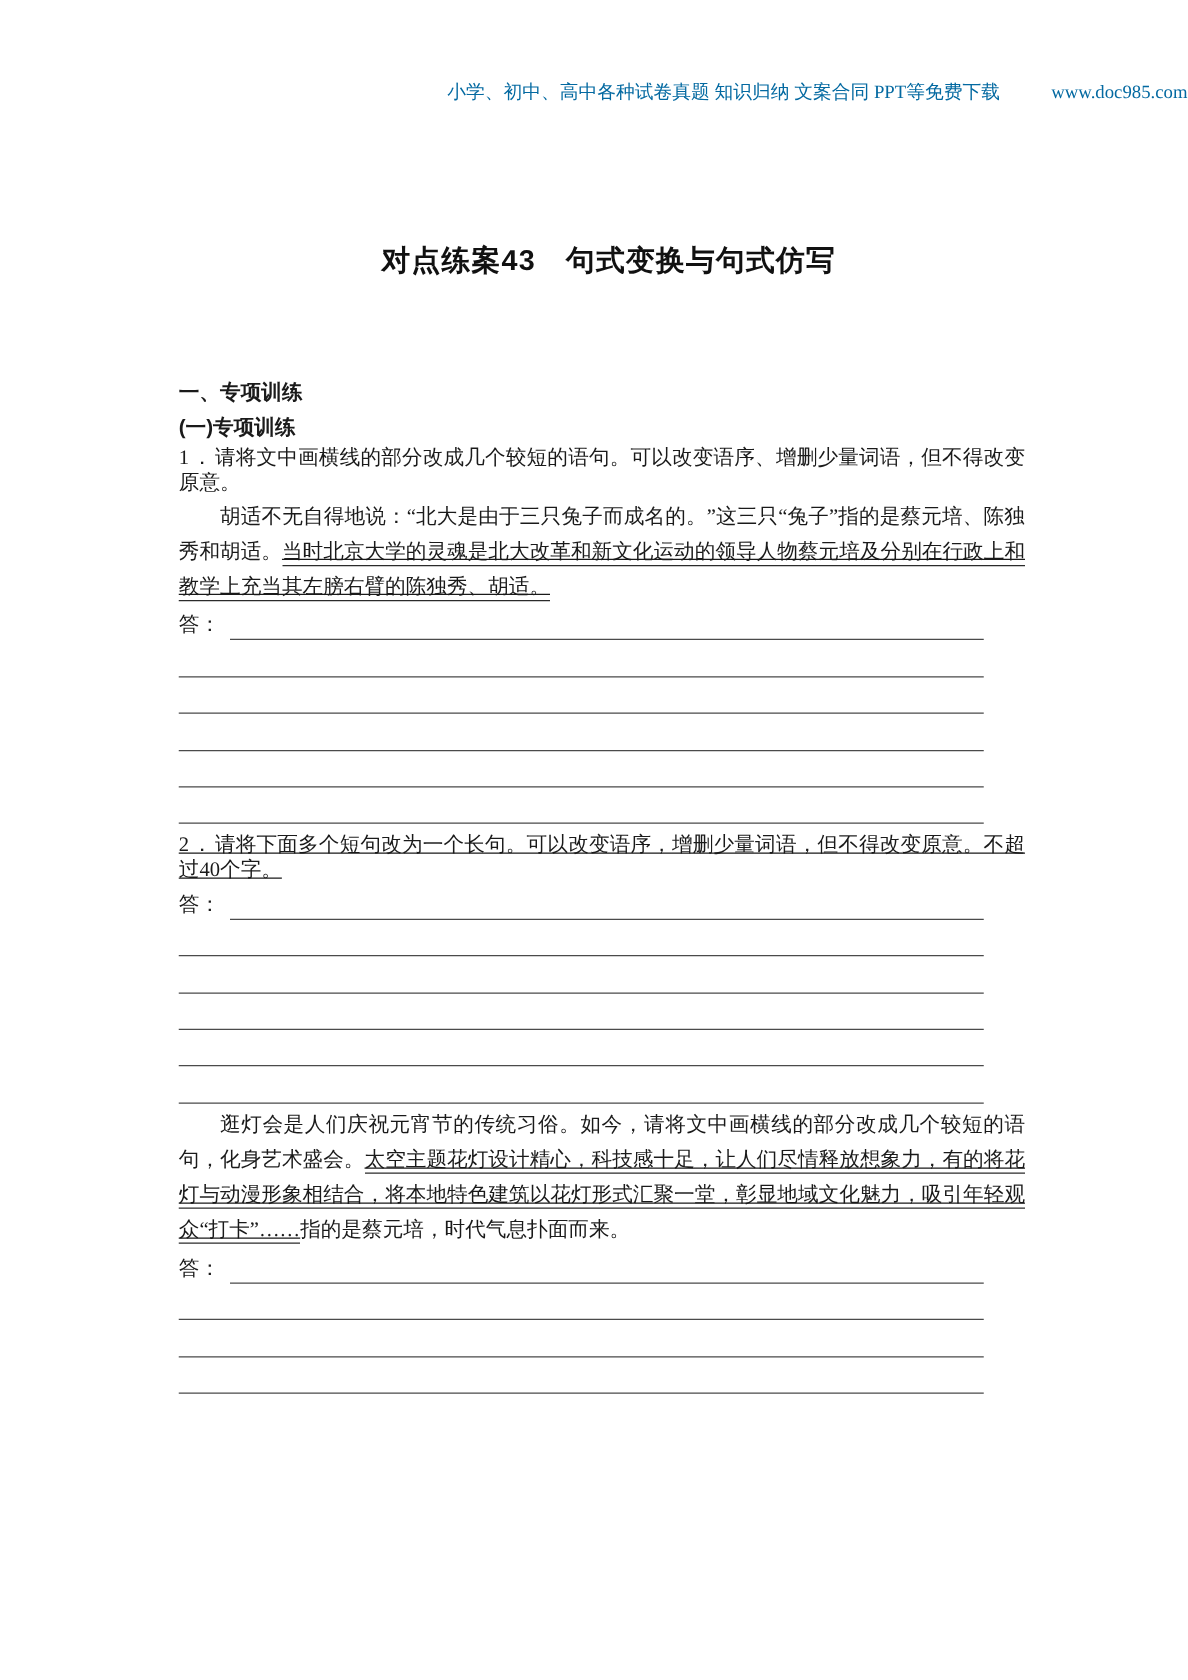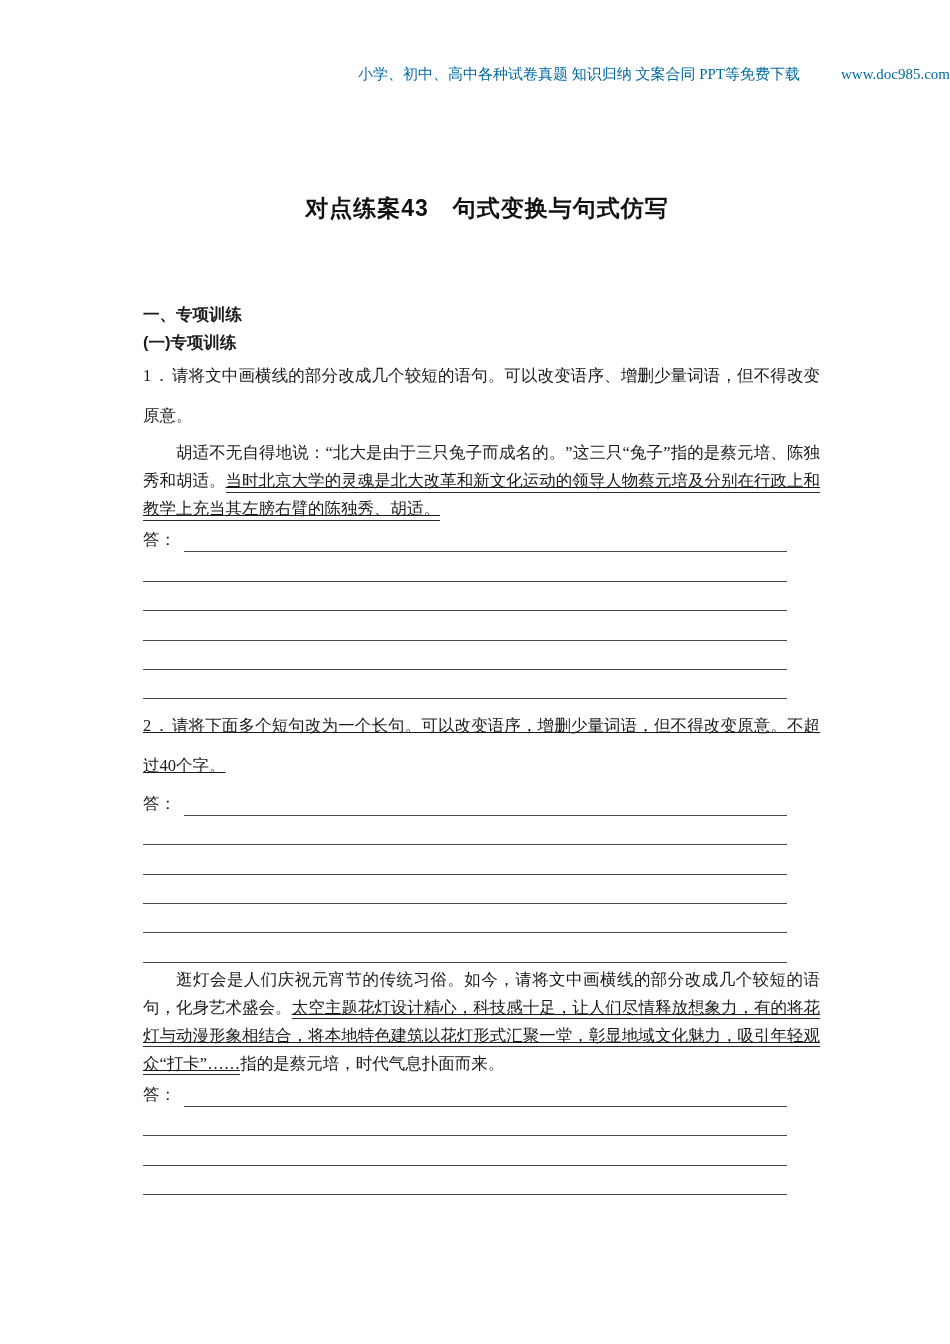--- a/index.html
+++ b/index.html
@@ -40,21 +40,21 @@
     font-size: 16.5px; line-height: 28px;
     text-align: justify;
     margin-top: 46px;
   }
   .content p { margin: 0; }
   .h2, .h3 {
     font-family: "Liberation Sans", "DejaVu Sans", sans-serif;
     font-weight: 700; font-size: 16.5px; line-height: 28px;
     text-align: left;
   }
-  .q { line-height: 40px; }
+  .q { line-height: 20px; }
   .q .qnum { letter-spacing: 2px; }
   .mt { margin-top: 7px !important; text-decoration: underline; }
   .passage { text-indent: 33px; margin-top: 3px !important; }
   .u { border-bottom: 1.5px solid #2b2b2b; padding-bottom: 1.5px; text-decoration: underline; }
 
   
   .answers { width: 644px; }
   .ansrow {
     height: 29.4px; width: 644px;
     border-bottom: 1.5px solid #4a4a4a;

